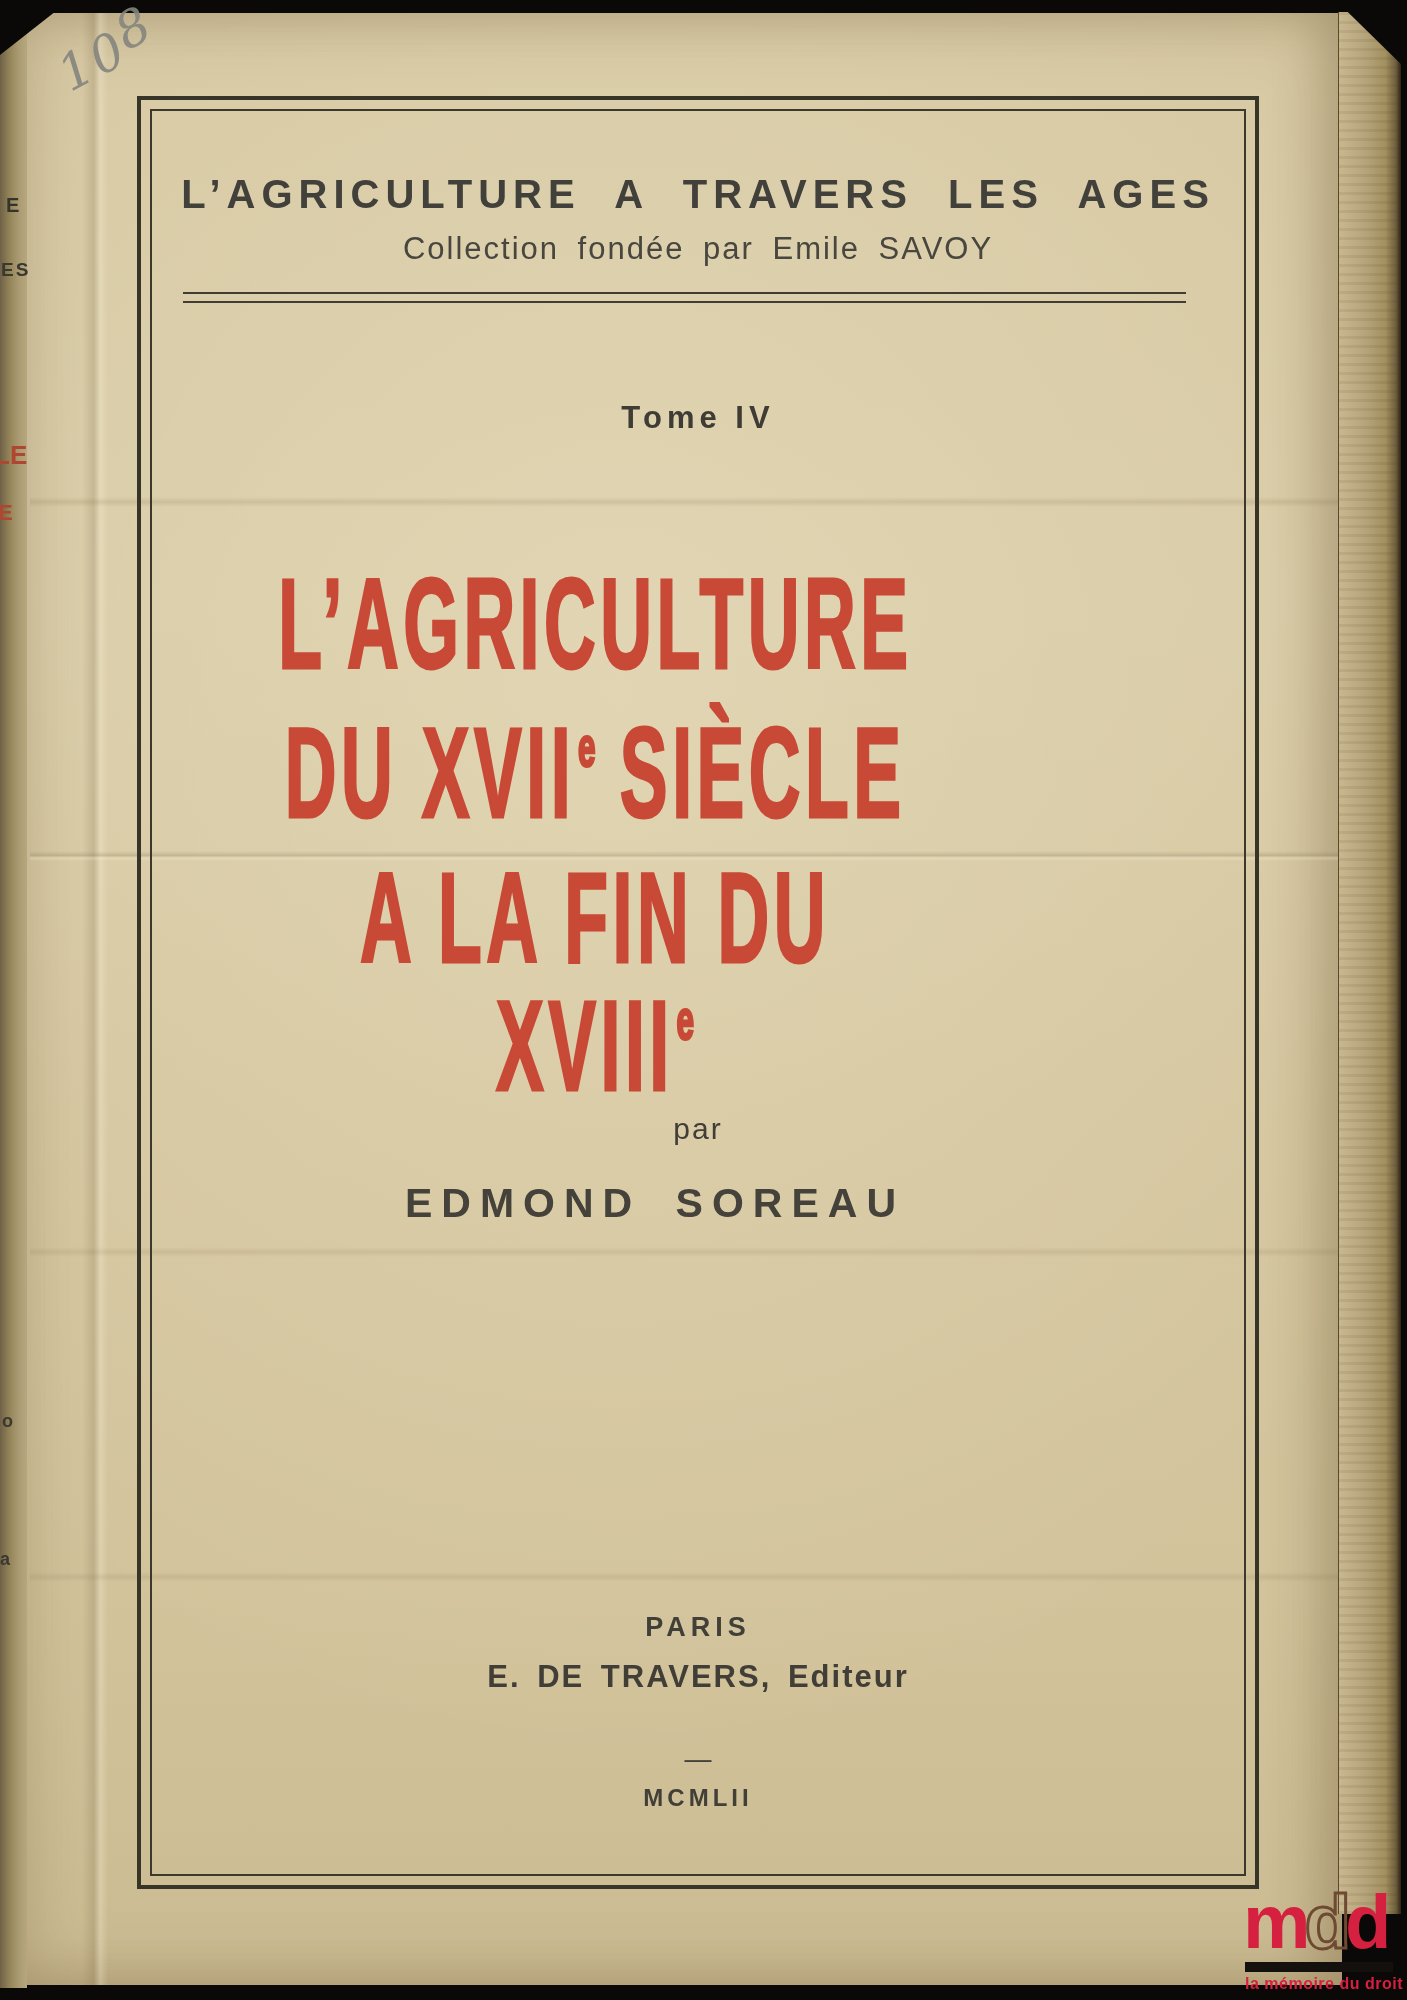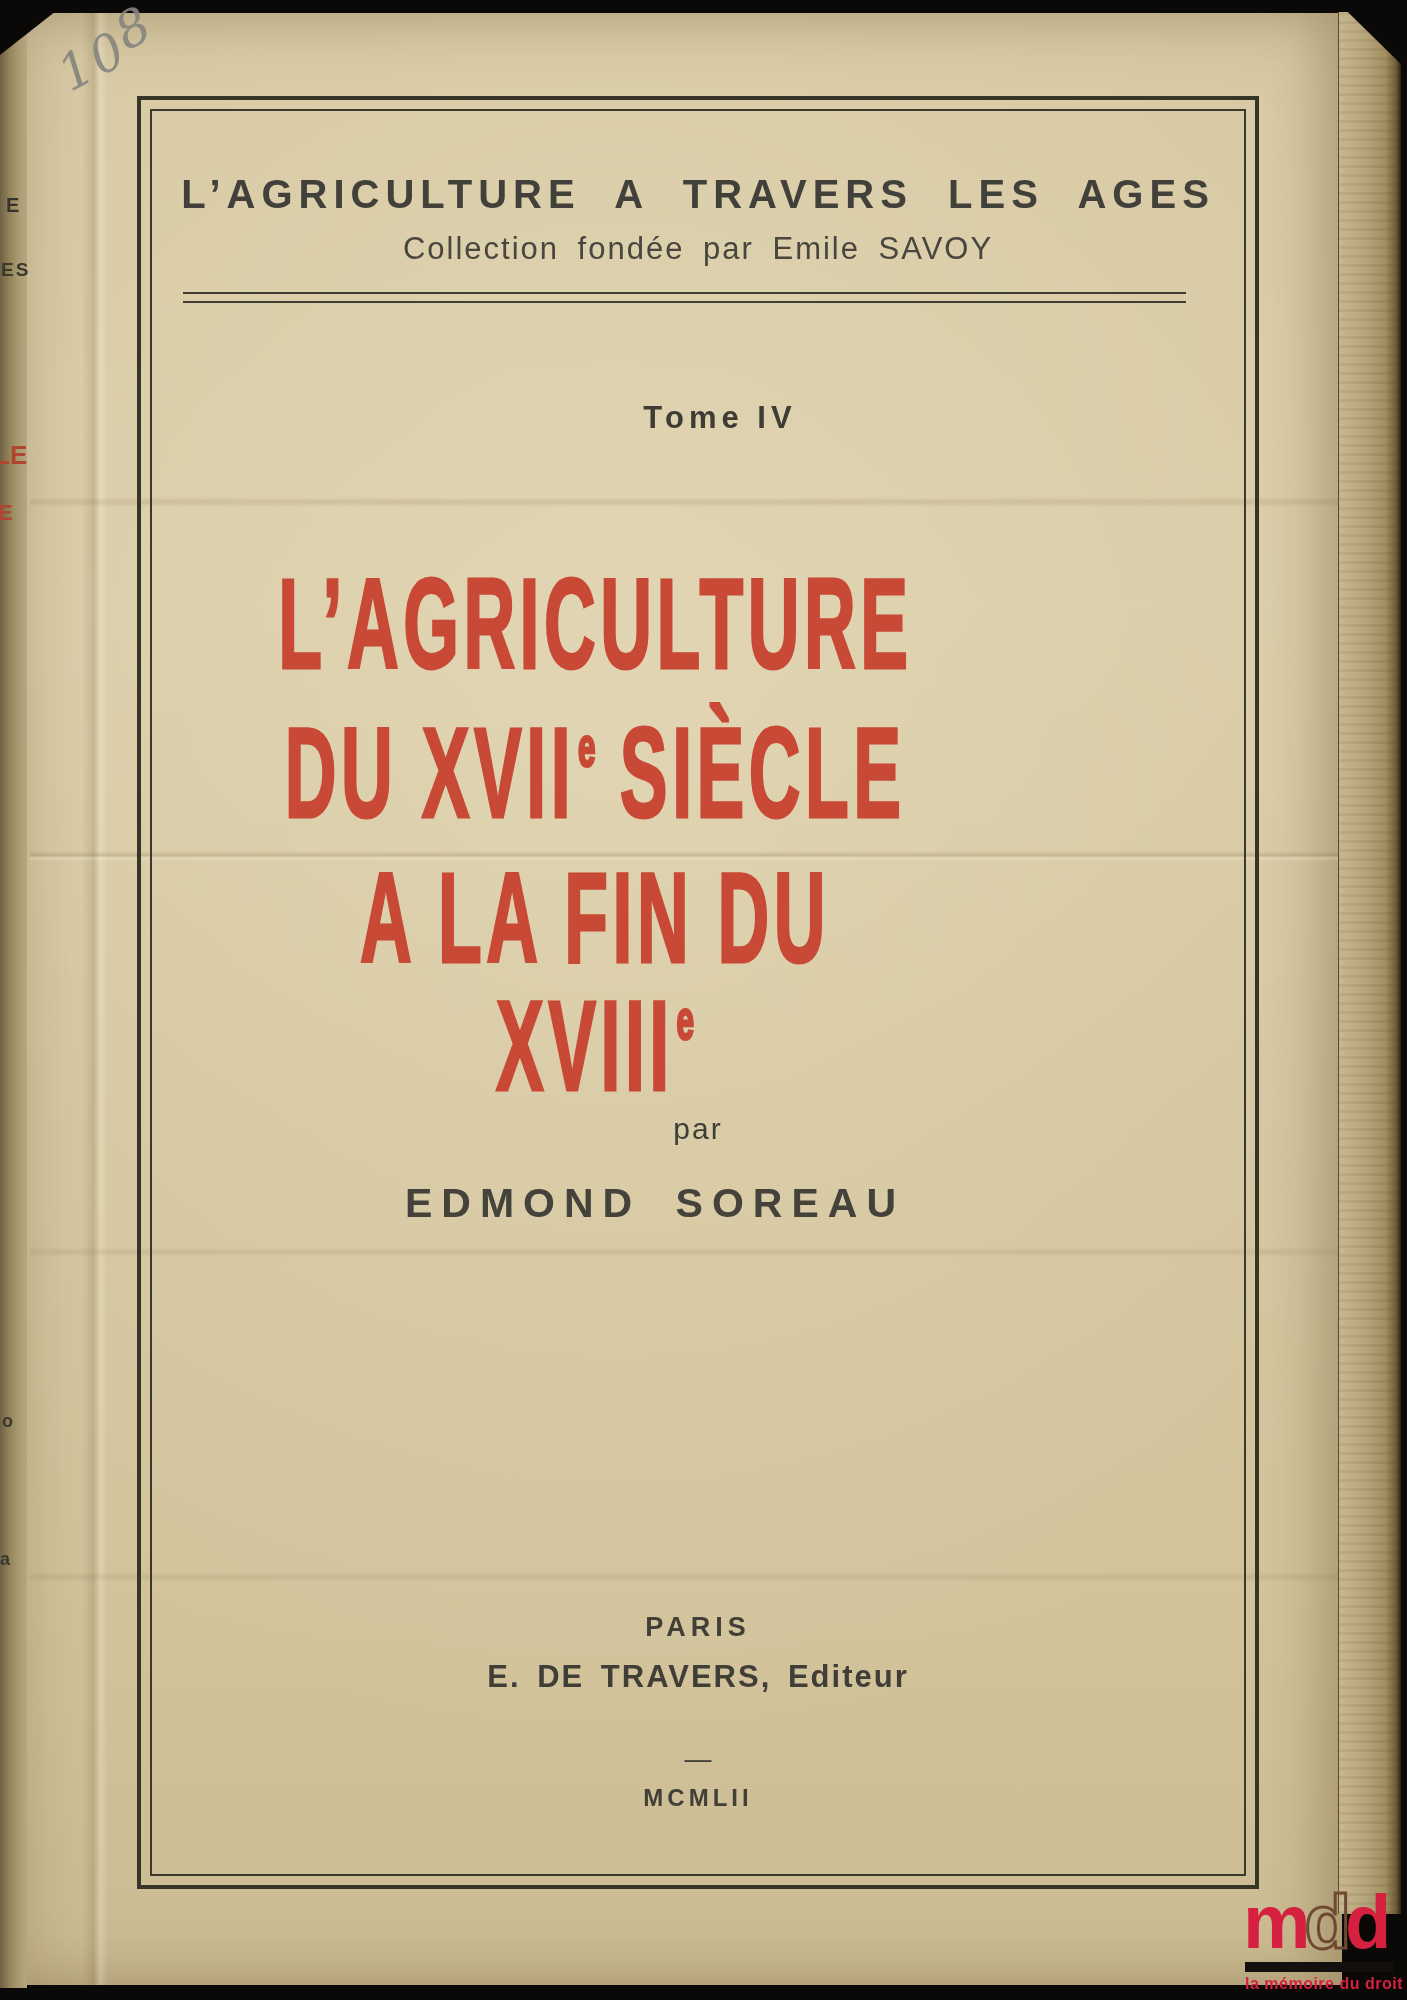--- a/index.html
+++ b/index.html
@@ -70,21 +70,21 @@
   }
   .series-subtitle {
     top:231px; font-size:31px; font-weight:400; color:#48463e;
     letter-spacing:2px; word-spacing:8px;
   }
   .double-rule {
     position:absolute; left:183px; top:292px; width:1003px; height:7px; z-index:5;
     border-top:2px solid #403e32; border-bottom:2px solid #403e32;
   }
   .volume {
-    top:400px; font-size:31px; font-weight:700; color:#3e3c34; letter-spacing:5px;padding-left:22px;
+    top:400px; font-size:31px; font-weight:700; color:#3e3c34; letter-spacing:5px;
   }
 
   .main-title { position:absolute; left:20px; width:1150px; text-align:center; z-index:5; color:#c84936; }
   .title-line { position:absolute; left:0; width:100%; font-weight:700; }
   .title-line .tl-inner {
     display:inline-block; transform:scaleX(.56); transform-origin:center;
     font-size:128px; line-height:1; letter-spacing:8px;
     -webkit-text-stroke:3px #c84936;
   }
   .tl-1 { top:560px; }

